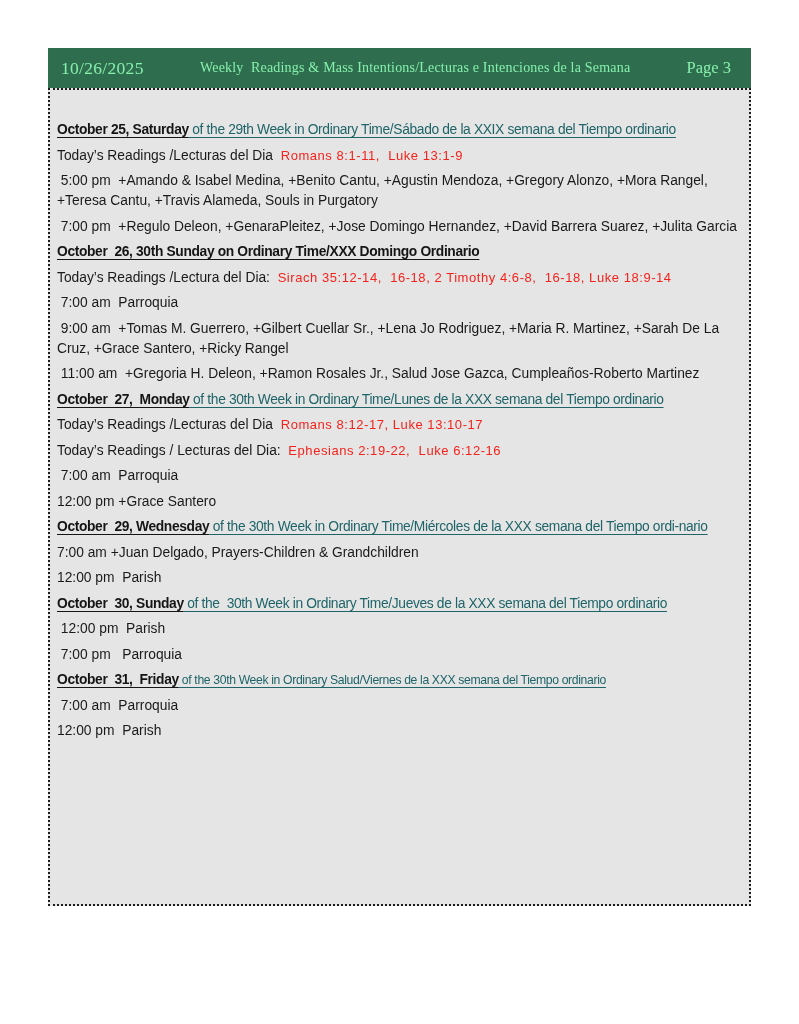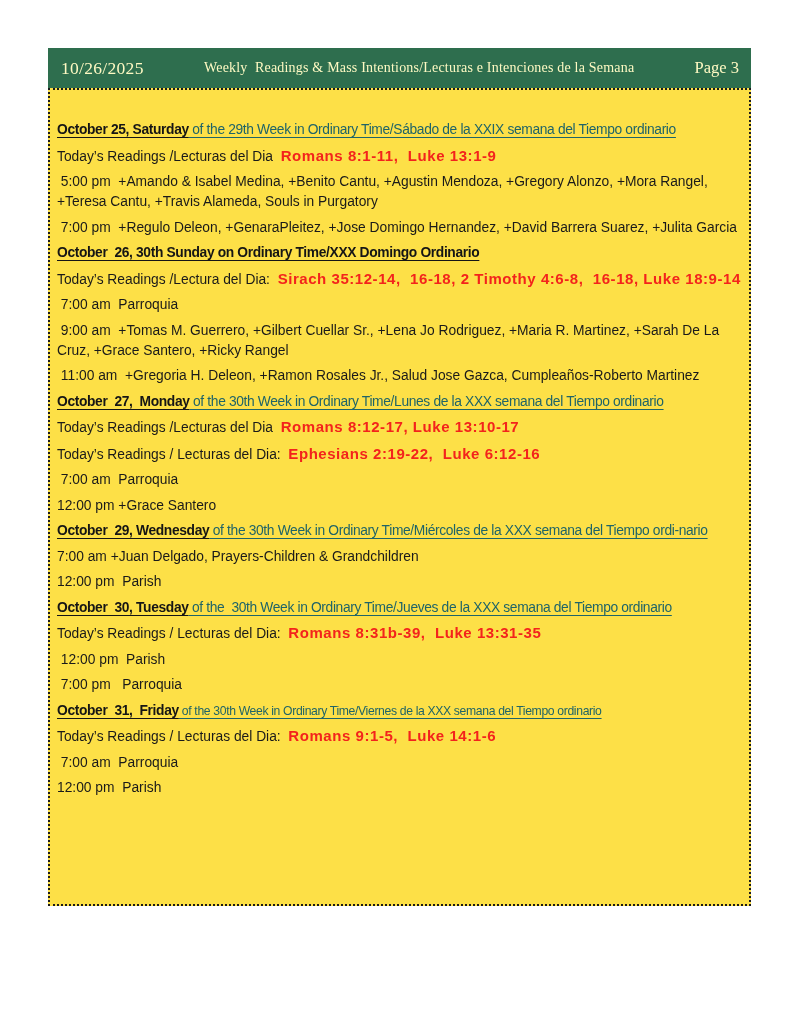--- a/index.html
+++ b/index.html
@@ -8,37 +8,37 @@
     background: #ffffff;
     font-family: "Liberation Sans", sans-serif;
     position: relative;
     overflow: hidden;
   }
   .header-bar {
     position: absolute;
     left: 48px; top: 48px;
     width: 703px; height: 40px;
     background: #2e6e4e;
-    color: #fef9c3;
+    color: #86efac;
     display: flex;
     align-items: center;
     box-sizing: border-box;
-    padding: 0 12px 0 13px;
+    padding: 0 20px 0 13px;
     font-family: "Liberation Serif", serif;
     white-space: pre;
   }
   .hb-date { font-size: 17.5px; letter-spacing: 0.3px; }
   .hb-title { font-size: 14px; flex: 1; text-align: center; letter-spacing: 0.2px; }
   .hb-page { font-size: 16.5px; }
   .content-box {
     position: absolute;
     left: 48px; top: 88px;
     width: 703px; height: 818px;
     box-sizing: border-box;
-    background: #fde047;
+    background: #e5e5e5;
     border: 2px dotted #1b1b1b;
     padding: 30px 7px 0 7px;
     color: #1a1a1a;
     overflow: hidden;
   }
   .content-box p {
     margin: 0 0 5.5px 0;
     font-size: 13.8px;
     line-height: 20px;
     white-space: pre-wrap;
@@ -58,22 +58,22 @@
     color: #1f6468;
     text-decoration: underline;
     text-decoration-thickness: 1.4px;
     text-underline-offset: 3px;
     white-space: pre-wrap;
   }
   .dh-desc.small { font-size: 12.2px; }
   .r-label { color: #1a1a1a; white-space: pre-wrap; }
   .r-refs {
     color: #f3231c;
-    font-weight: bold;
-    font-size: 15px;
+    font-weight: normal;
+    font-size: 13px;
     letter-spacing: 0.55px;
     white-space: pre-wrap;
   }
   .mass-line { color: #1a1a1a; }
 </style>
 </head>
 <body>
 
 <div class="header-bar">
   <span class="hb-date">10/26/2025</span><span class="hb-title">Weekly  Readings &amp; Mass Intentions/Lecturas e Intenciones de la Semana</span><span class="hb-page">Page 3</span>
@@ -96,23 +96,21 @@
   <p class="readings-line"><span class="r-label">Today’s Readings /Lecturas del Dia  </span><span class="r-refs">Romans 8:12-17, Luke 13:10-17</span></p>
 
   <p class="readings-line"><span class="r-label">Today’s Readings / Lecturas del Dia:  </span><span class="r-refs">Ephesians 2:19-22,  Luke 6:12-16</span></p>
   <p class="mass-line"> 7:00 am  Parroquia</p>
   <p class="mass-line">12:00 pm +Grace Santero</p>
 
   <p class="day-header"><span class="dh-date">October  29, Wednesday</span><span class="dh-desc"> of the 30th Week in Ordinary Time/Miércoles de la XXX semana del Tiempo ordi-nario</span></p>
   <p class="mass-line">7:00 am +Juan Delgado, Prayers-Children &amp; Grandchildren</p>
   <p class="mass-line">12:00 pm  Parish</p>
 
-  <p class="day-header"><span class="dh-date">October  30, Tuesday</span><span class="dh-desc"> of the  30th Week in Ordinary Time/Jueves de la XXX semana del Tiempo ordinario</span></p>
-  <p class="readings-line"><span class="r-label">Today’s Readings / Lecturas del Dia:  </span><span class="r-refs">Romans 8:31b-39,  Luke 13:31-35</span></p>
+  <p class="day-header"><span class="dh-date">October  30, Sunday</span><span class="dh-desc"> of the  30th Week in Ordinary Time/Jueves de la XXX semana del Tiempo ordinario</span></p>
   <p class="mass-line"> 12:00 pm  Parish</p>
   <p class="mass-line"> 7:00 pm   Parroquia</p>
 
-  <p class="day-header"><span class="dh-date">October  31,  Friday</span><span class="dh-desc small"> of the 30th Week in Ordinary Time/Viernes de la XXX semana del Tiempo ordinario</span></p>
-  <p class="readings-line"><span class="r-label">Today’s Readings / Lecturas del Dia:  </span><span class="r-refs">Romans 9:1-5,  Luke 14:1-6</span></p>
+  <p class="day-header"><span class="dh-date">October  31,  Friday</span><span class="dh-desc small"> of the 30th Week in Ordinary Salud/Viernes de la XXX semana del Tiempo ordinario</span></p>
   <p class="mass-line"> 7:00 am  Parroquia</p>
   <p class="mass-line">12:00 pm  Parish</p>
 
 </div>
 
 </body></html>

